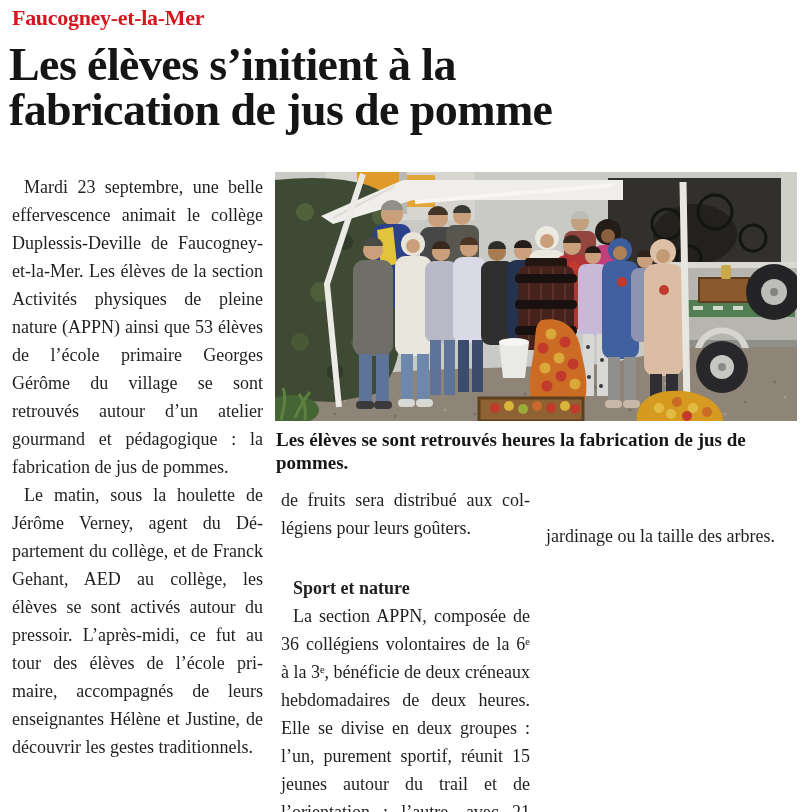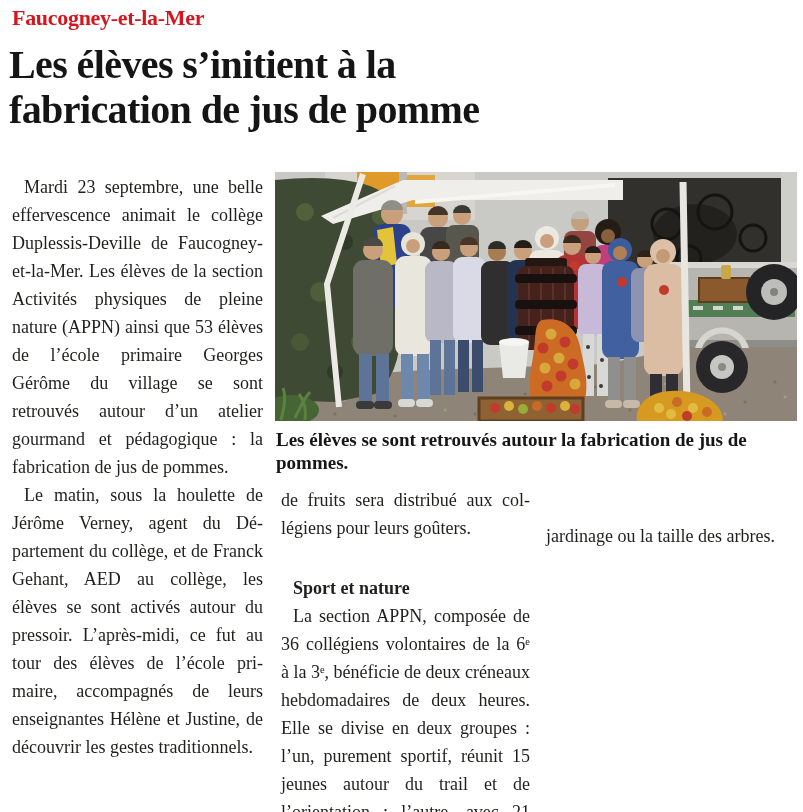--- a/index.html
+++ b/index.html
@@ -6,21 +6,21 @@
   body{
     width:803px;height:812px;background:#ffffff;position:relative;overflow:hidden;
     font-family:"Liberation Serif", serif;color:#1f1f1d;
   }
   .kicker{
     position:absolute;left:12px;top:5px;font-size:22px;font-weight:700;
     color:#d6161f;letter-spacing:-0.3px;
   }
   .headline{
     position:absolute;left:9px;top:42px;margin:0;width:792px;
-    font-size:40px;line-height:45px;font-weight:700;color:#151515;
+    font-size:46px;line-height:45px;font-weight:700;color:#151515;
     letter-spacing:-0.6px;white-space:pre-line;
   }
   .photo-wrap{position:absolute;left:275px;top:172px;margin:0;width:522px;height:249px;}
   .photo{display:block;width:522px;height:249px;}
   .caption{
     position:absolute;left:276px;top:428px;width:521px;
     font-size:19px;line-height:23px;font-weight:700;color:#161616;
   }
   .col{position:absolute;font-size:18px;line-height:28px;text-align:justify;hyphens:manual;}
   .col p{margin:0;text-indent:12px;}
@@ -282,21 +282,21 @@
         <circle cx="384" cy="236" r="5" fill="#e2bc42"></circle>
           <circle cx="402" cy="230" r="5" fill="#c96a26"></circle>
         <circle cx="418" cy="236" r="5" fill="#e2bc42"></circle>
           <circle cx="432" cy="240" r="5" fill="#c96a26"></circle>
         <circle cx="396" cy="242" r="5" fill="#e2bc42"></circle>
           <circle cx="412" cy="244" r="5" fill="#c23a2c"></circle>
       </g>
     </svg>
   </figure>
 
-  <figcaption class="caption">Les élèves se sont retrouvés autour la fabrication de jus de pommes.</figcaption>
+  <figcaption class="caption">Les élèves se sont retrouvés heures la fabrication de jus de pommes.</figcaption>
 
   <div class="col col2">
     <p class="cont">de fruits sera distribué aux col­légiens pour leurs goûters.</p>
     <p class="subhead">Sport et nature</p>
     <p>La section APPN, composée de 36 collégiens volontaires de la 6ᵉ à la 3ᵉ, bénéficie de deux créneaux hebdomadaires de deux heures. Elle se divise en deux groupes&nbsp;: l’un, purement sportif, réunit 15 jeunes autour du trail et de l’orientation&nbsp;; l’au­tre, avec 21 participants, s’orien­te vers la randonnée et la décou­verte des milieux naturels, le</p>
   </div>
 
   <div class="col col3">
     <p class="cont">jardinage ou la taille des arbres.</p>
   </div>

